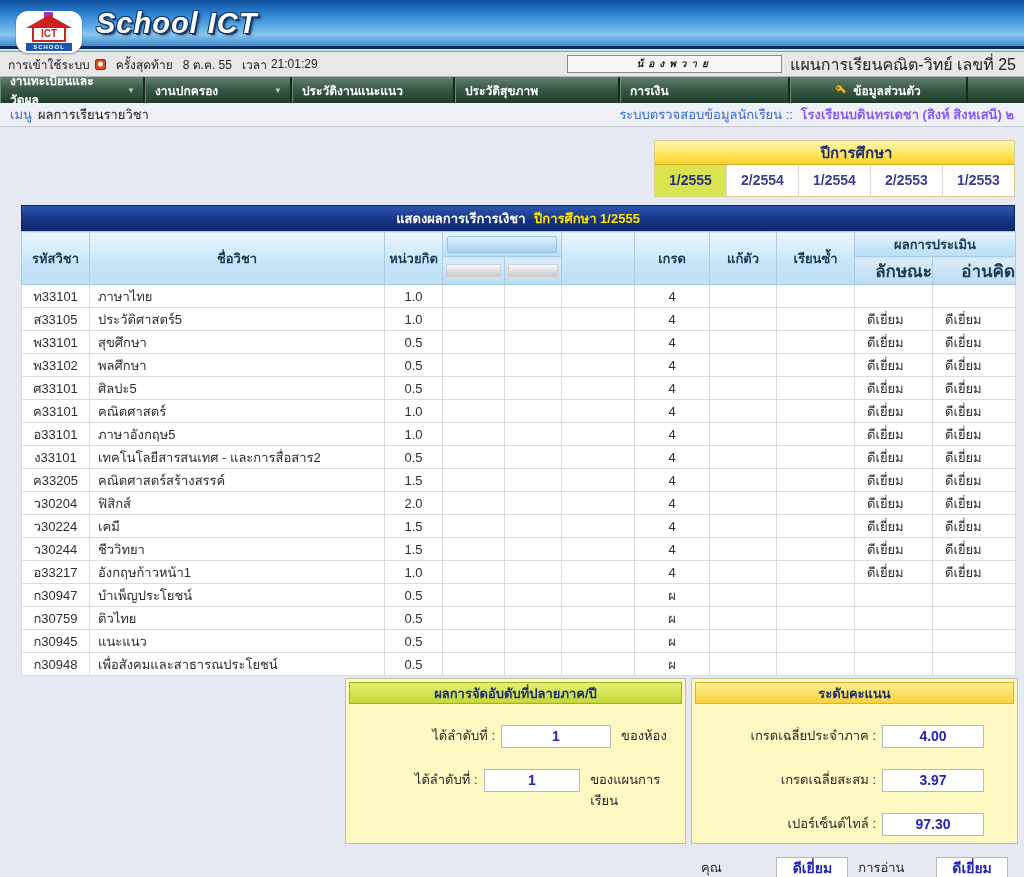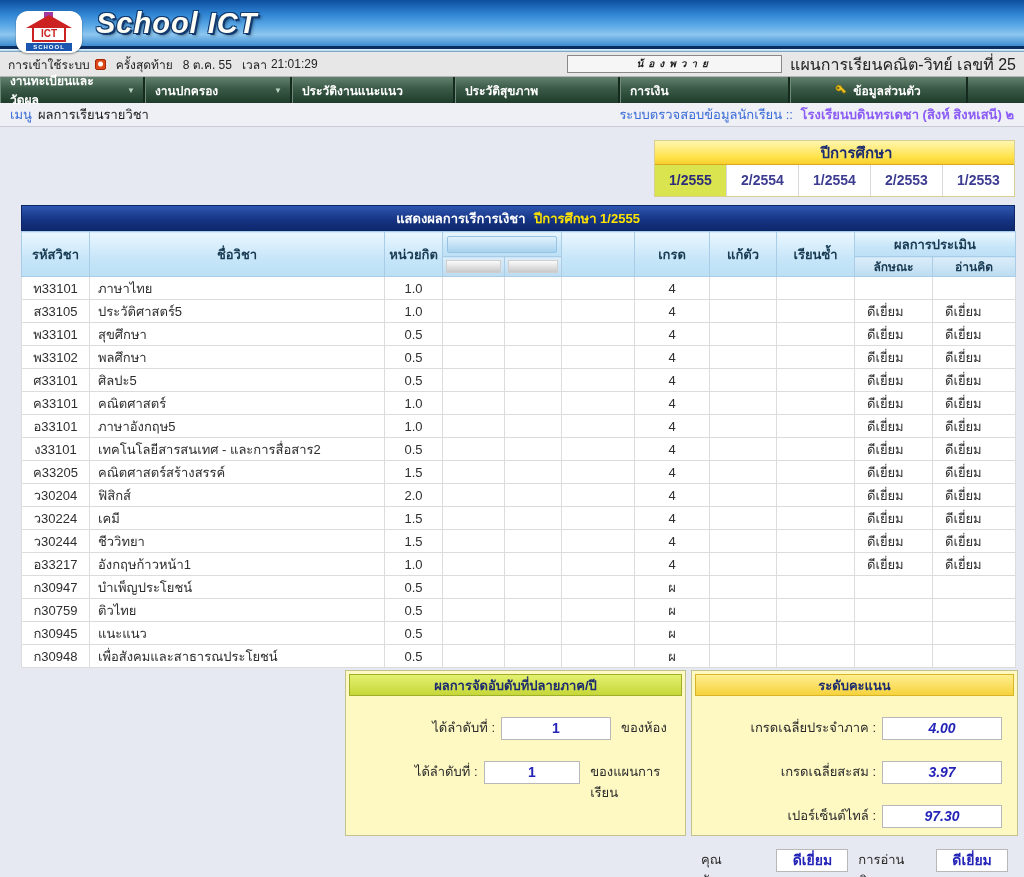--- a/index.html
+++ b/index.html
@@ -66,22 +66,22 @@
   .year-tab.active { background:#d9e44e; color:#2c2c7a; }
 
   
   .table-section { margin:8px 0 0 21px; width:994px; }
   .table-title { height:26px; line-height:26px; text-align:center; color:#fff; font-size:13px; font-weight:bold;
     background:linear-gradient(180deg,#2e56b0 0%, #153382 60%, #10296e 100%); border:1px solid #0c2566; }
   .table-title .hl { color:#ffe400; margin-left:5px; }
   table.grades { width:100%; border-collapse:collapse; table-layout:fixed; }
   table.grades th { border:1px solid #a9cde6; font-size:13px; font-weight:bold; color:#173a52;
     background:linear-gradient(180deg,#eaf7ff 0%, #c6e5f8 60%, #bde0f6 100%); height:25px; }
-  table.grades tr.subrow th { height:20px; font-size:12px;
-    background:linear-gradient(180deg,#dcedf9 0%, #bcdcf2 100%); }
+  table.grades tr.subrow th { height:20px; font-size:17px;
+    background:linear-gradient(180deg,#dcedf9 0%, #bcdcf2 100%);text-align:right; }
   th.blank-group { padding:3px 4px; vertical-align:middle; }
   .blue-bar { height:17px; border-radius:2px; border:1px solid #96c4e2;
     background:linear-gradient(180deg,#e2f2fc 0%, #a8d2ee 100%); }
   th.gray-cell { padding:2px 3px; }
   .gray-bar { height:13px; border:1px solid #cfcfcf;
     background:linear-gradient(180deg,#fbfbfb 0%, #c9c9c9 100%); }
   table.grades td { height:23px; background:#fff; border:1px solid #dcdcdc; font-size:13px; color:#2e2e2e; }
   td.c-code { text-align:center; }
   td.c-name { padding-left:8px; }
   td.c-cred, td.c-grade { text-align:center; }
@@ -93,21 +93,21 @@
   .rank-box { width:341px; }
   .score-box { width:327px; }
   .box-header { height:22px; line-height:22px; text-align:center; font-size:13px; font-weight:bold; color:#1c2c6e; margin-bottom:6px; }
   .rank-box .box-header { background:linear-gradient(180deg,#e4f070 0%, #c6d738 100%); border:1px solid #9fae2a; }
   .score-box .box-header { background:linear-gradient(180deg,#ffee90 0%, #f6d23c 100%); border:1px solid #d8b428; }
   .box-row { display:flex; margin:21px 6px; font-size:13px; color:#2a2a2a; }
   .rank-box .row-label { width:140px; text-align:right; margin-right:6px; }
   .score-box .row-label { width:175px; text-align:right; margin-right:6px; }
   .value-box { background:#fff; border:1px solid #b8b8b8; height:23px; line-height:21px;
     text-align:center; font-weight:bold; font-size:14px; color:#2323b8; }
-  .w110 { width:110px; } .w100 { width:120px;font-style:italic; } .w80 { width:80px; }
+  .w110 { width:110px; } .w100 { width:102px; } .w80 { width:80px; }
   .row-suffix { margin-left:10px; }
   .dual-row { margin-top:8px; }
   .dual-row .mini-label { margin-right:5px; }
   .dual-row .second { margin-left:10px; margin-right:5px; }
   .btn-row { text-align:center; margin-top:8px; }
   .print-btn { width:250px; height:24px; border:1px solid #9a9a9a; cursor:pointer;
     background:linear-gradient(180deg,#fdfdfd 0%, #dedede 100%); color:#3a3aa8; font-size:12px;
     font-family:"Liberation Sans","DejaVu Sans",sans-serif; }
 </style>
 </head>

